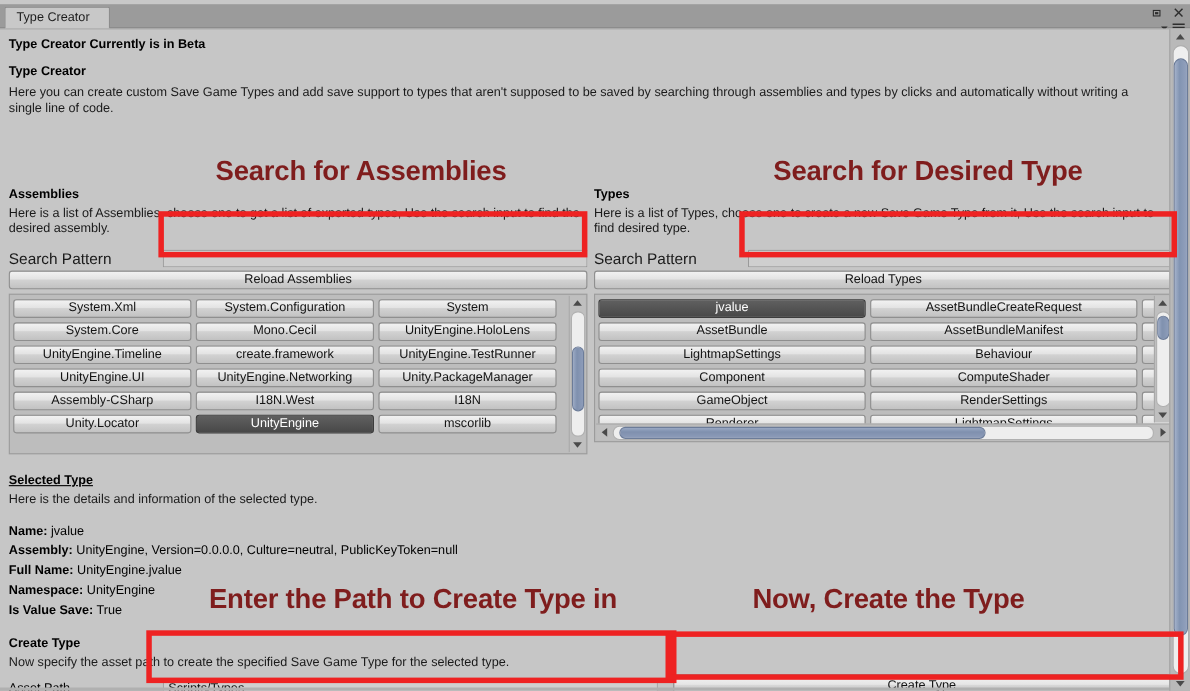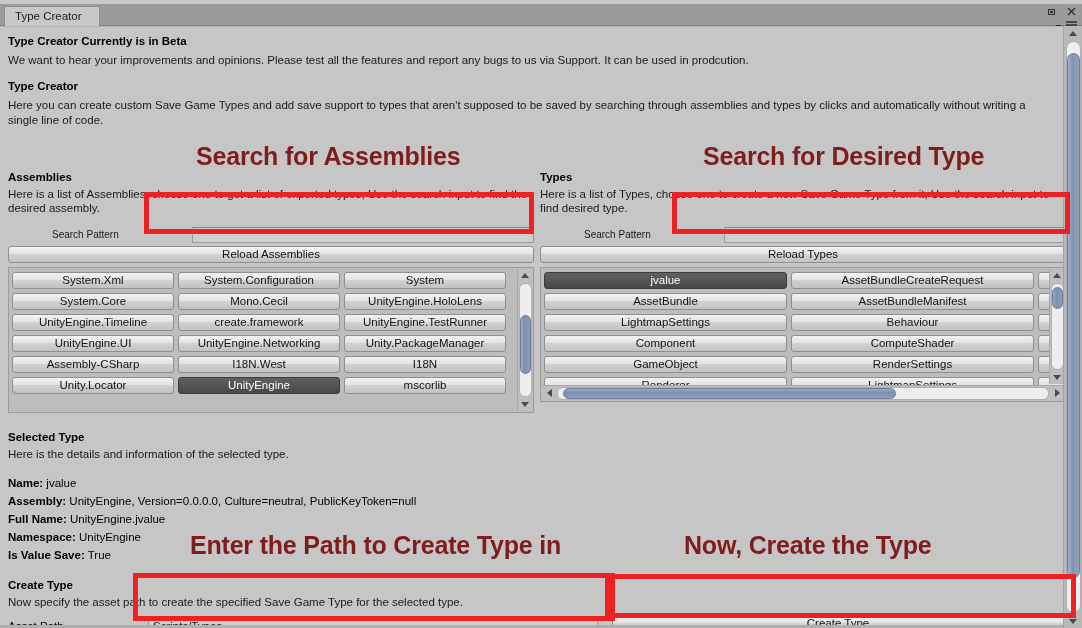--- a/index.html
+++ b/index.html
@@ -82,21 +82,21 @@
   .col-left  { position: absolute; left: 8px;   top: 144px; width: 526px; }
   .col-right { position: absolute; left: 540px; top: 144px; width: 526px; }
 
   .col .title { font-weight: bold; font-size: 11.5px; }
   .col .sub { margin-top: 4px; line-height: 14px; }
 
   .field-row {
     position: relative; display: flex; align-items: center;
     height: 17px; margin-top: 11px;
   }
-  .field-label { width: 140px; font-size: 10px; color: #1a1a1a; margin-left: 44px; }
+  .field-label { width: 140px; font-size: 14px; color: #1a1a1a; }
   .uinput {
     flex: 1; height: 16px;
     background: #cfcfcf;
     border: 1px solid #9a9a9a;
     border-top-color: #858585;
     border-radius: 1px;
     font: 11.5px "Liberation Sans", sans-serif;
     color: #121212;
     padding: 0 4px;
     line-height: 14px;
@@ -188,21 +188,21 @@
     border: 1px solid #6c7c99; border-radius: 6px;
   }
   .tri { width: 0; height: 0; }
   .tri.up   { border-left: 4px solid transparent; border-right: 4px solid transparent; border-bottom: 5px solid #4a4a4a; }
   .tri.down { border-left: 4px solid transparent; border-right: 4px solid transparent; border-top: 5px solid #4a4a4a; }
   .tri.left { border-top: 4px solid transparent; border-bottom: 4px solid transparent; border-right: 5px solid #4a4a4a; }
   .tri.right{ border-top: 4px solid transparent; border-bottom: 4px solid transparent; border-left: 5px solid #4a4a4a; }
 
   
   .sel-type { position: absolute; left: 8px; top: 404px; width: 700px; }
-  .sel-type .title { font-weight: bold; font-size: 11.5px; }
+  .sel-type .title { font-weight: bold; font-size: 11.5px; text-decoration: underline; }
   .sel-type .sub { margin-top: 4px; }
   .info { margin-top: 12px; line-height: 18px; font-size: 11.5px; }
   .info div b { font-weight: bold; }
 
   
   .create { position: absolute; left: 8px; top: 552px; width: 1050px; }
   .create .title { font-weight: bold; font-size: 11.5px; }
   .create .sub { margin-top: 4px; }
   .create-row {
     position: relative; margin-top: 8px; display: flex; align-items: center;
@@ -298,21 +298,20 @@
           </svg>
       </span>
     </div>
   </div>
 
   <div class="body-area">
     <div class="content">
 
       <div class="hdr">
         <div class="l1">Type Creator Currently is in Beta</div>
-        <p class="desc l2">We want to hear your improvements and opinions. Please test all the features and report any bugs to us via Support. It can be used in prodcution.</p>
         <div class="l3">Type Creator</div>
         <p class="desc l4">Here you can create custom Save Game Types and add save support to types that aren't supposed to be saved by searching through assemblies and types by clicks and automatically without writing a single line of code.</p>
       </div>
 
       <div class="col col-left">
         <div class="title">Assemblies</div>
         <p class="desc sub">Here is a list of Assemblies, choose one to get a list of exported types, Use the search input to find the desired assembly.</p>
         <div class="field-row">
           <span class="field-label">Search Pattern</span>
           <input class="uinput" type="text" value="" style="">

